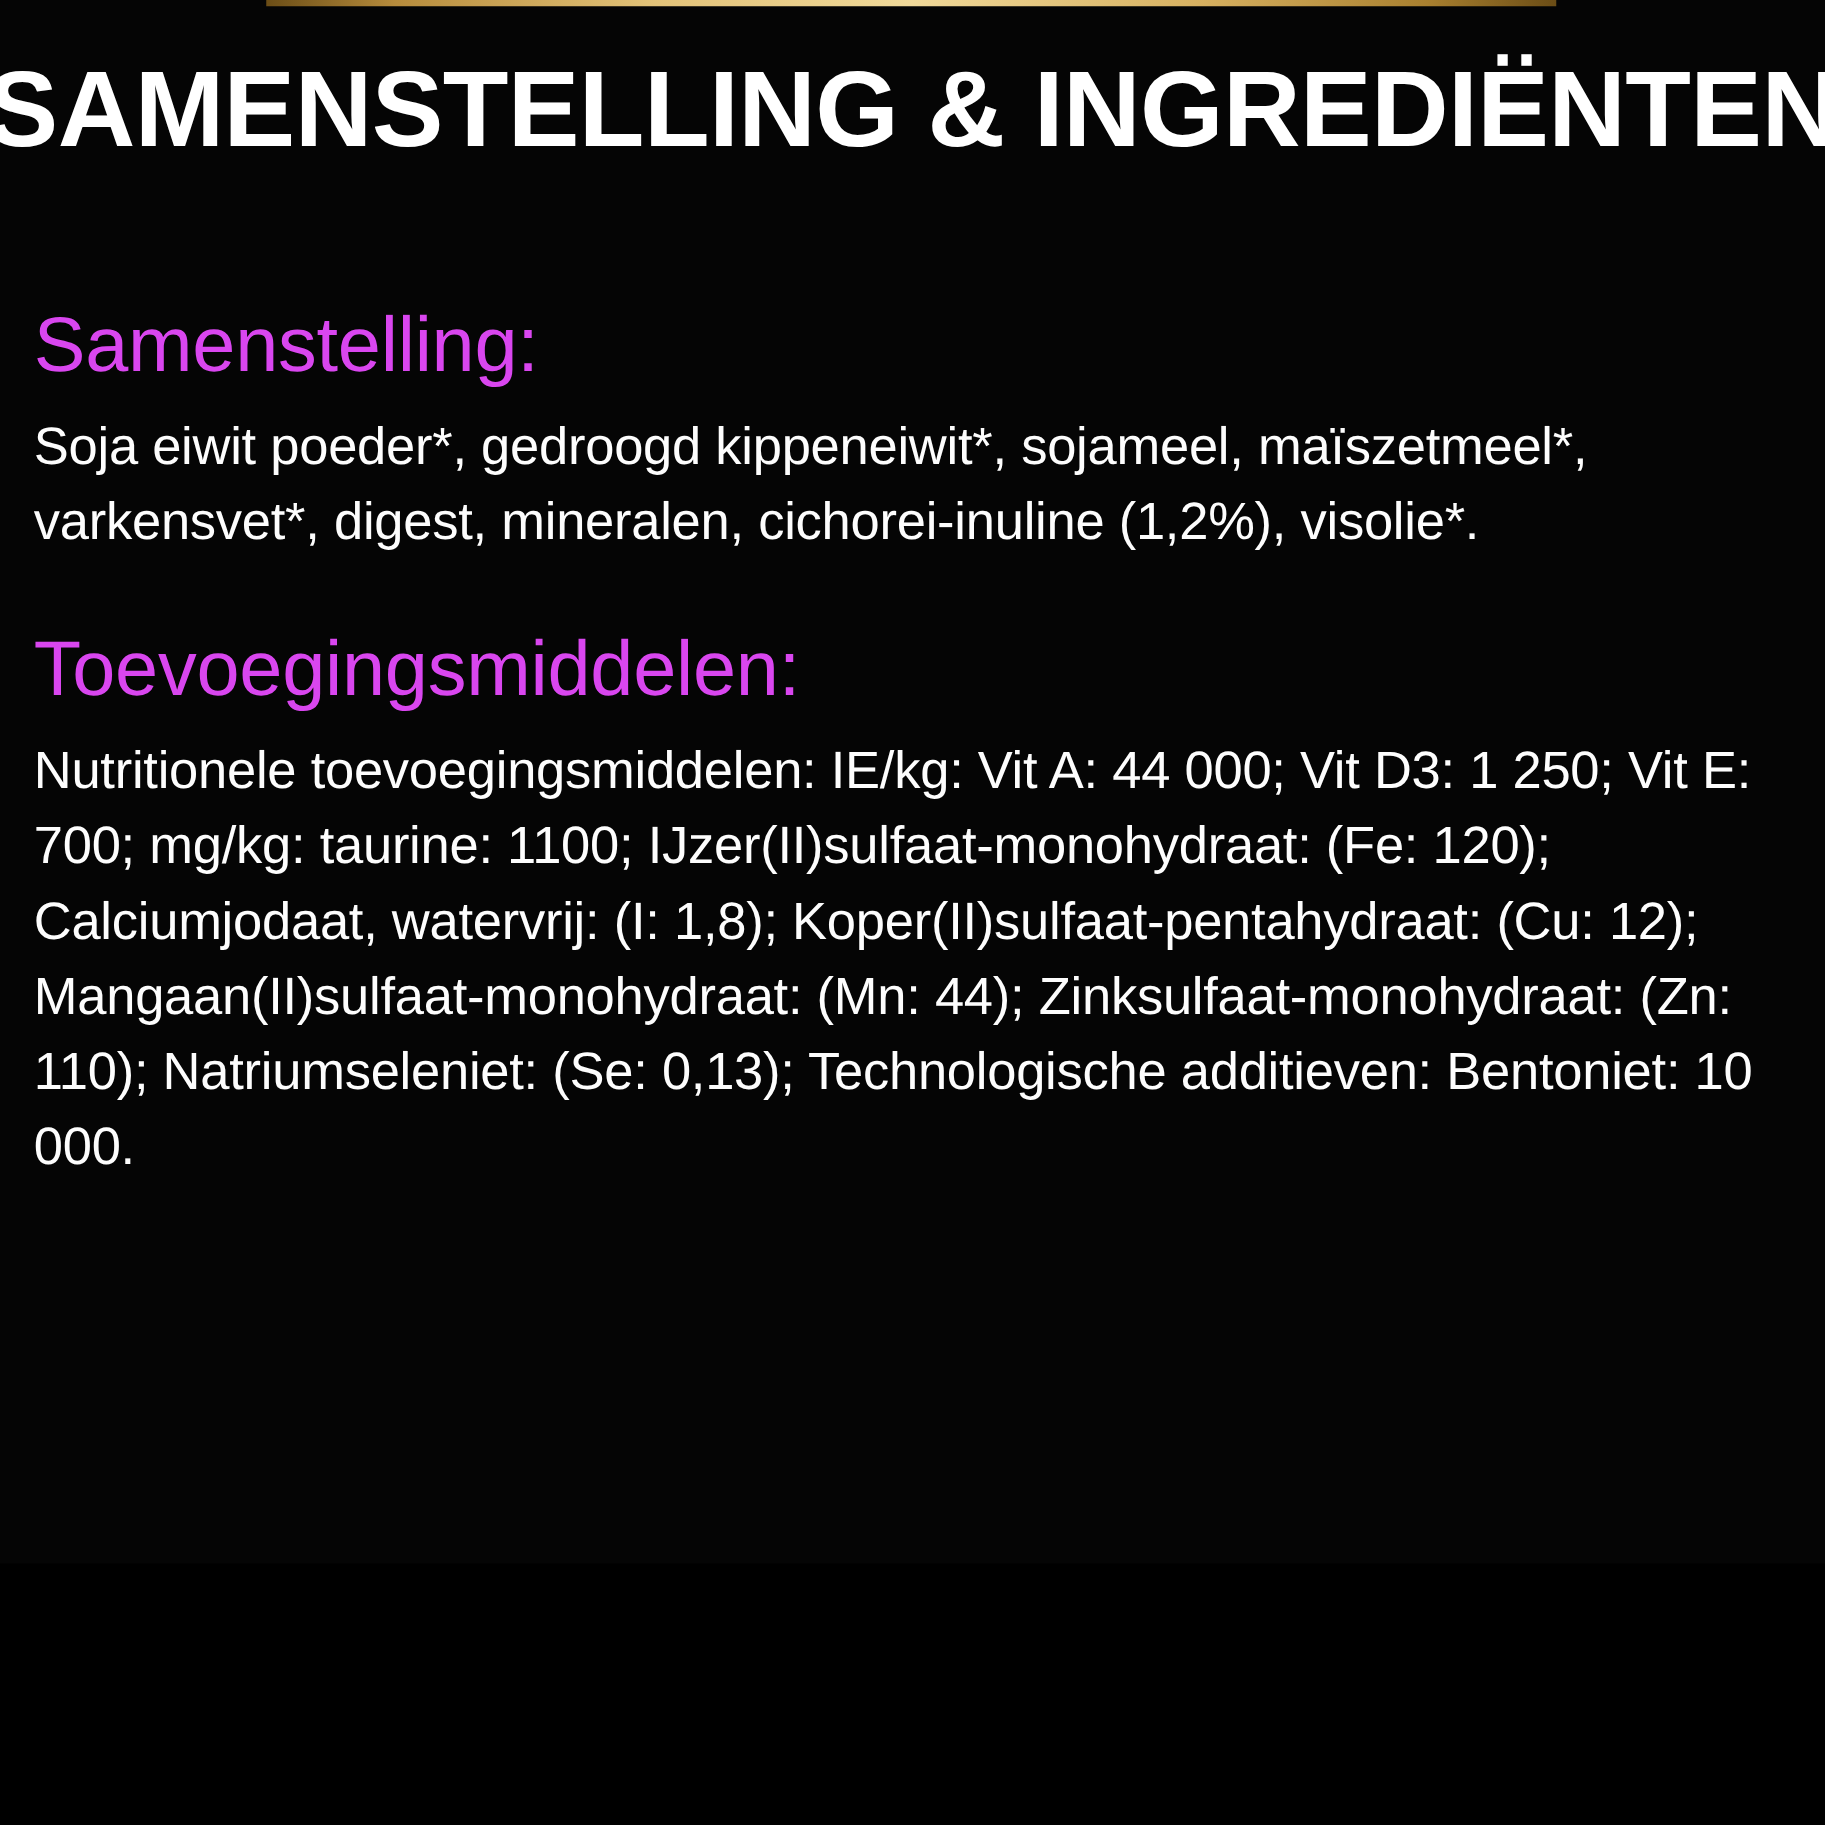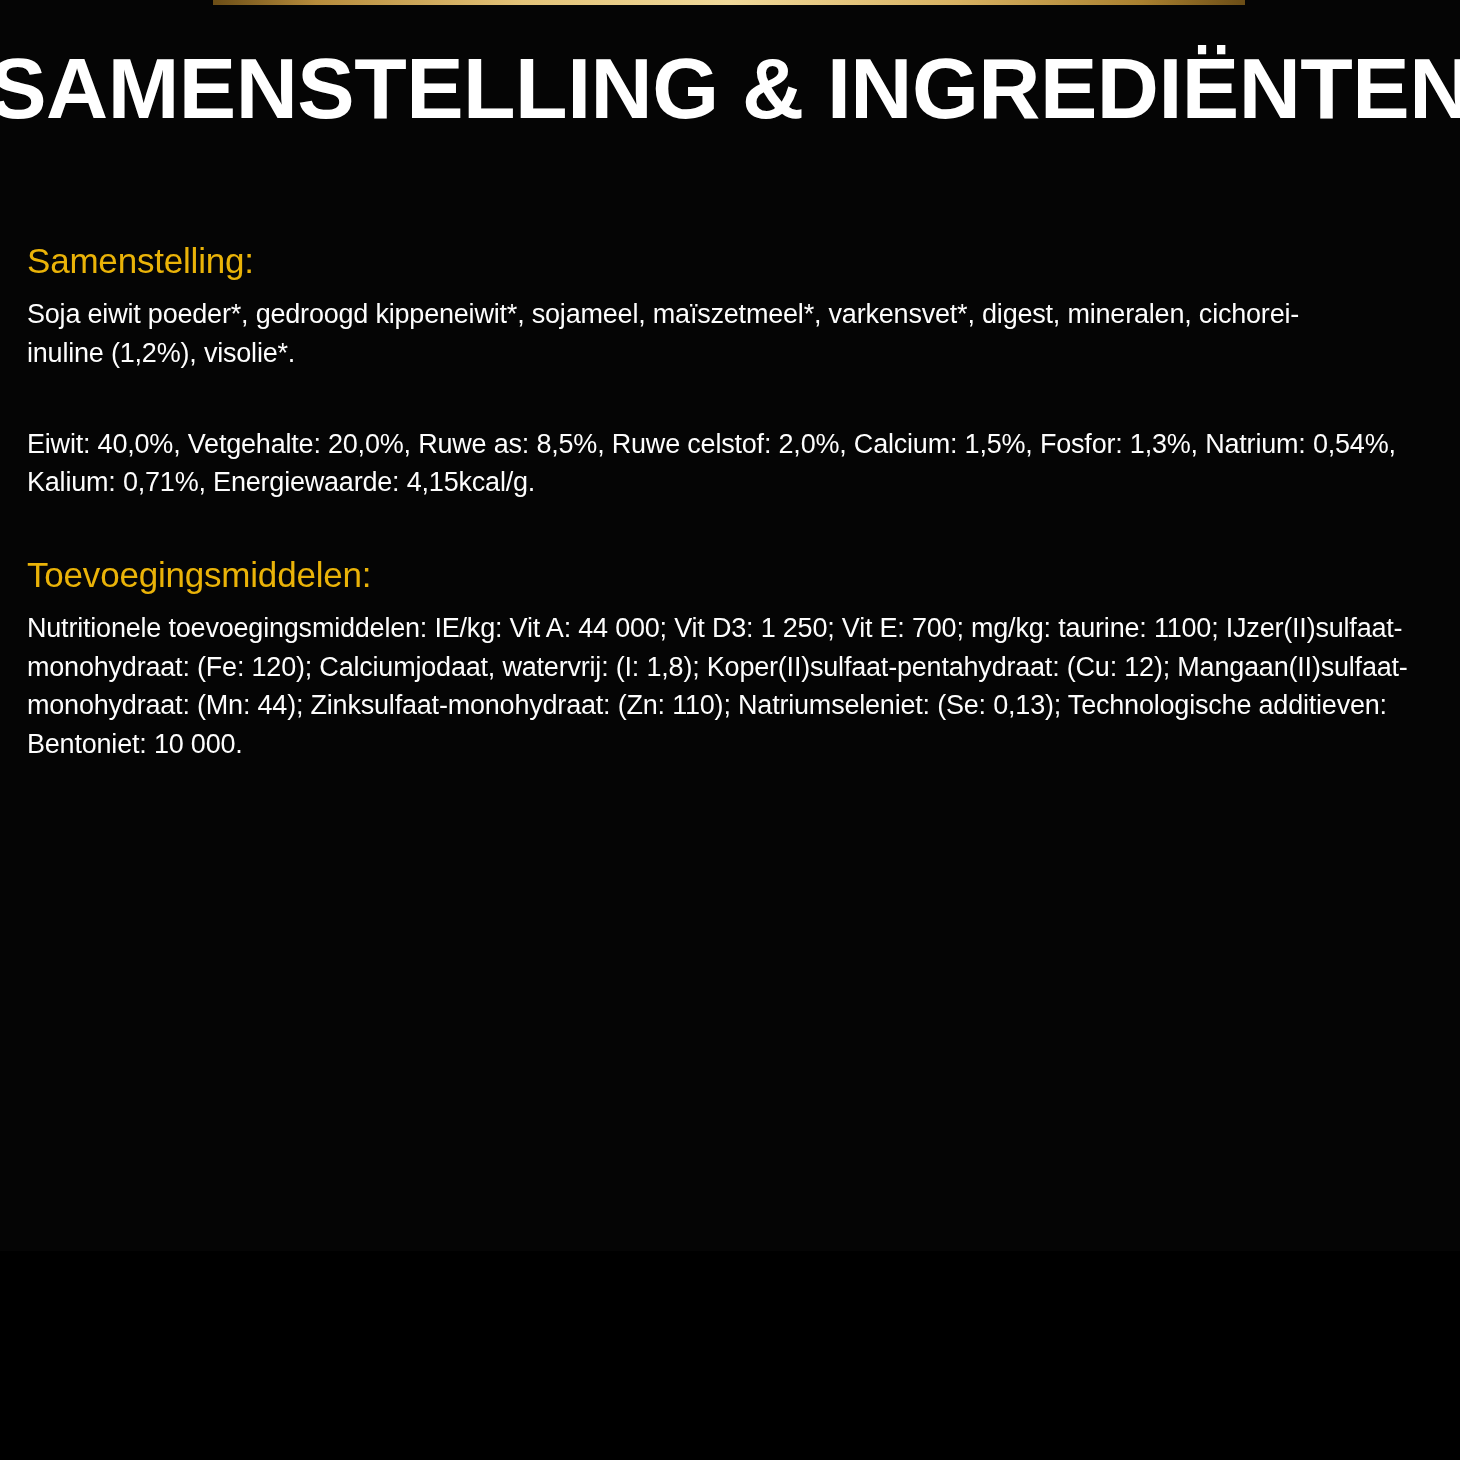--- a/index.html
+++ b/index.html
@@ -55,31 +55,31 @@
     position: absolute;
     top: 240px;
     left: 27px;
     width: 1420px;
   }
 
   .section { margin-bottom: 52px; }
   .section:last-child { margin-bottom: 12px; }
 
   .section-heading {
-    color: #eab308;
-    font-size: 35px;
+    color: #d946ef;
+    font-size: 62px;
     font-weight: 400;
     line-height: 1.18;
     margin: 0 0 14px 0;
     letter-spacing: -0.2px;
   }
 
   .section-body {
     color: #fdfdfd;
-    font-size: 27px;
+    font-size: 42px;
     font-weight: 400;
     line-height: 1.43;
     margin: 0;
     letter-spacing: -0.2px;
     max-width: 1400px;
   }
 
   .section-body.narrow { max-width: 1345px; }
 </style>
 </head>
@@ -92,21 +92,20 @@
   <div class="headline">SAMENSTELLING &amp; INGREDIËNTEN</div>
 
   <div class="content">
 
     <div class="section">
       <h2 class="section-heading">Samenstelling:</h2>
       <p class="section-body narrow">Soja eiwit poeder*, gedroogd kippeneiwit*, sojameel, maïszetmeel*, varkensvet*, digest, mineralen, cichorei-inuline (1,2%), visolie*.</p>
     </div>
 
     <div class="section">
-      <p class="section-body">Eiwit: 40,0%, Vetgehalte: 20,0%, Ruwe as: 8,5%, Ruwe celstof: 2,0%, Calcium: 1,5%, Fosfor: 1,3%, Natrium: 0,54%, Kalium: 0,71%, Energiewaarde: 4,15kcal/g.</p>
     </div>
 
     <div class="section">
       <h2 class="section-heading">Toevoegingsmiddelen:</h2>
       <p class="section-body">Nutritionele toevoegingsmiddelen: IE/kg: Vit A: 44 000; Vit D3: 1 250; Vit E: 700; mg/kg: taurine: 1100; IJzer(II)sulfaat-monohydraat: (Fe: 120); Calciumjodaat, watervrij: (I: 1,8); Koper(II)sulfaat-pentahydraat: (Cu: 12); Mangaan(II)sulfaat-monohydraat: (Mn: 44); Zinksulfaat-monohydraat: (Zn: 110); Natriumseleniet: (Se: 0,13); Technologische additieven: Bentoniet: 10 000.</p>
     </div>
 
   </div>
 
   <div class="gold-rule bottom"></div>

